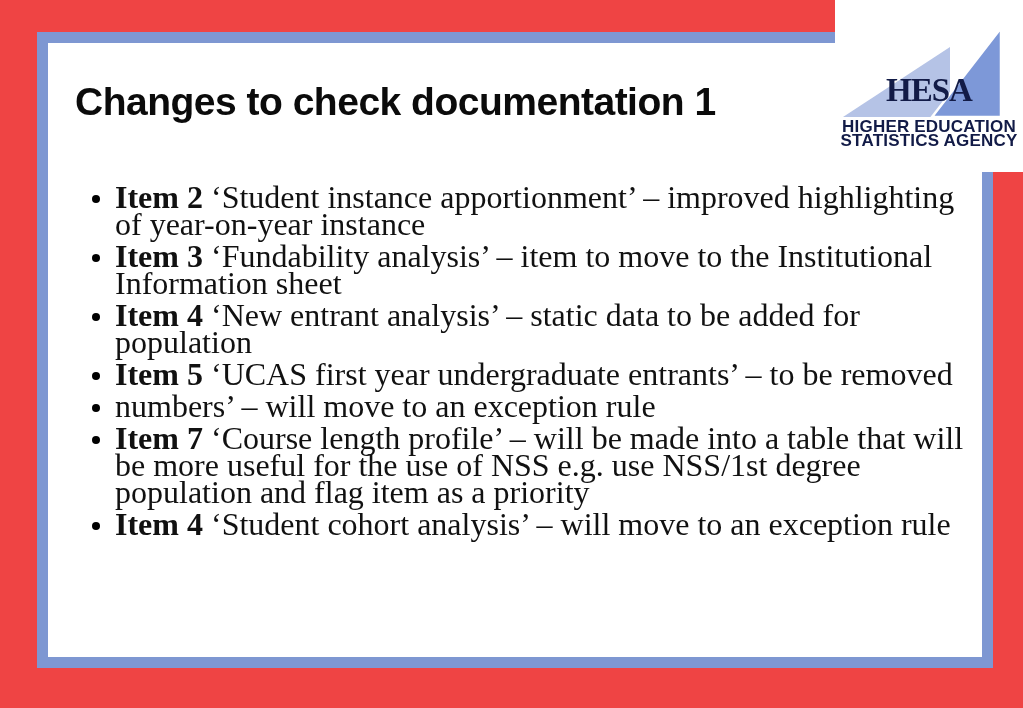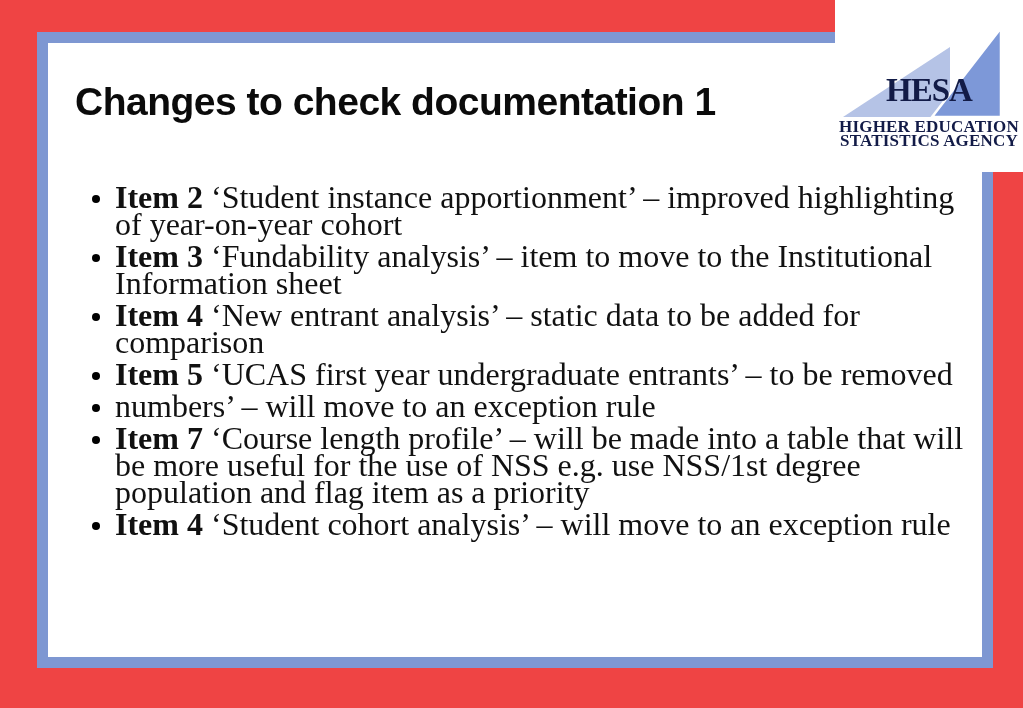--- a/index.html
+++ b/index.html
@@ -40,21 +40,21 @@
     font-weight: bold;
     font-size: 33px;
     line-height: 51px;
     letter-spacing: -1px;
     color: var(--logo-text);
   }
   .logo-name {
     position: absolute;
     left: 0; top: 120px; width: 100%;
     text-align: center;
-    font-family: Liberation Serif, serif;
+    font-family: Liberation Sans, sans-serif;
     font-weight: bold;
     font-size: 17px;
     line-height: 14px;
     letter-spacing: 0.2px;
     color: var(--logo-text);
     white-space: nowrap;
   }
   .title {
     position: absolute;
     left: 75px; top: 82px;
@@ -95,35 +95,35 @@
 
   <div class="frame"></div>
 
   <h1 class="title">Changes to check documentation 1</h1>
 
   <ul class="bullets">
       <li class="item">
         <span class="dot"></span>
         <div class="text">
           <div class="line"><b>Item 2</b> ‘Student instance apportionment’ – improved highlighting</div>
-          <div class="line">of year-on-year cohort</div>
+          <div class="line">of year-on-year instance</div>
         </div>
       </li>
       <li class="item">
         <span class="dot"></span>
         <div class="text">
           <div class="line"><b>Item 3</b> ‘Fundability analysis’ – item to move to the Institutional</div>
           <div class="line">Information sheet</div>
         </div>
       </li>
       <li class="item">
         <span class="dot"></span>
         <div class="text">
           <div class="line"><b>Item 4</b> ‘New entrant analysis’ – static data to be added for</div>
-          <div class="line">comparison</div>
+          <div class="line">population</div>
         </div>
       </li>
       <li class="item">
         <span class="dot"></span>
         <div class="text">
           <div class="line"><b>Item 5</b> ‘UCAS first year undergraduate entrants’ – to be removed</div>
         </div>
       </li>
       <li class="item">
         <span class="dot"></span>

